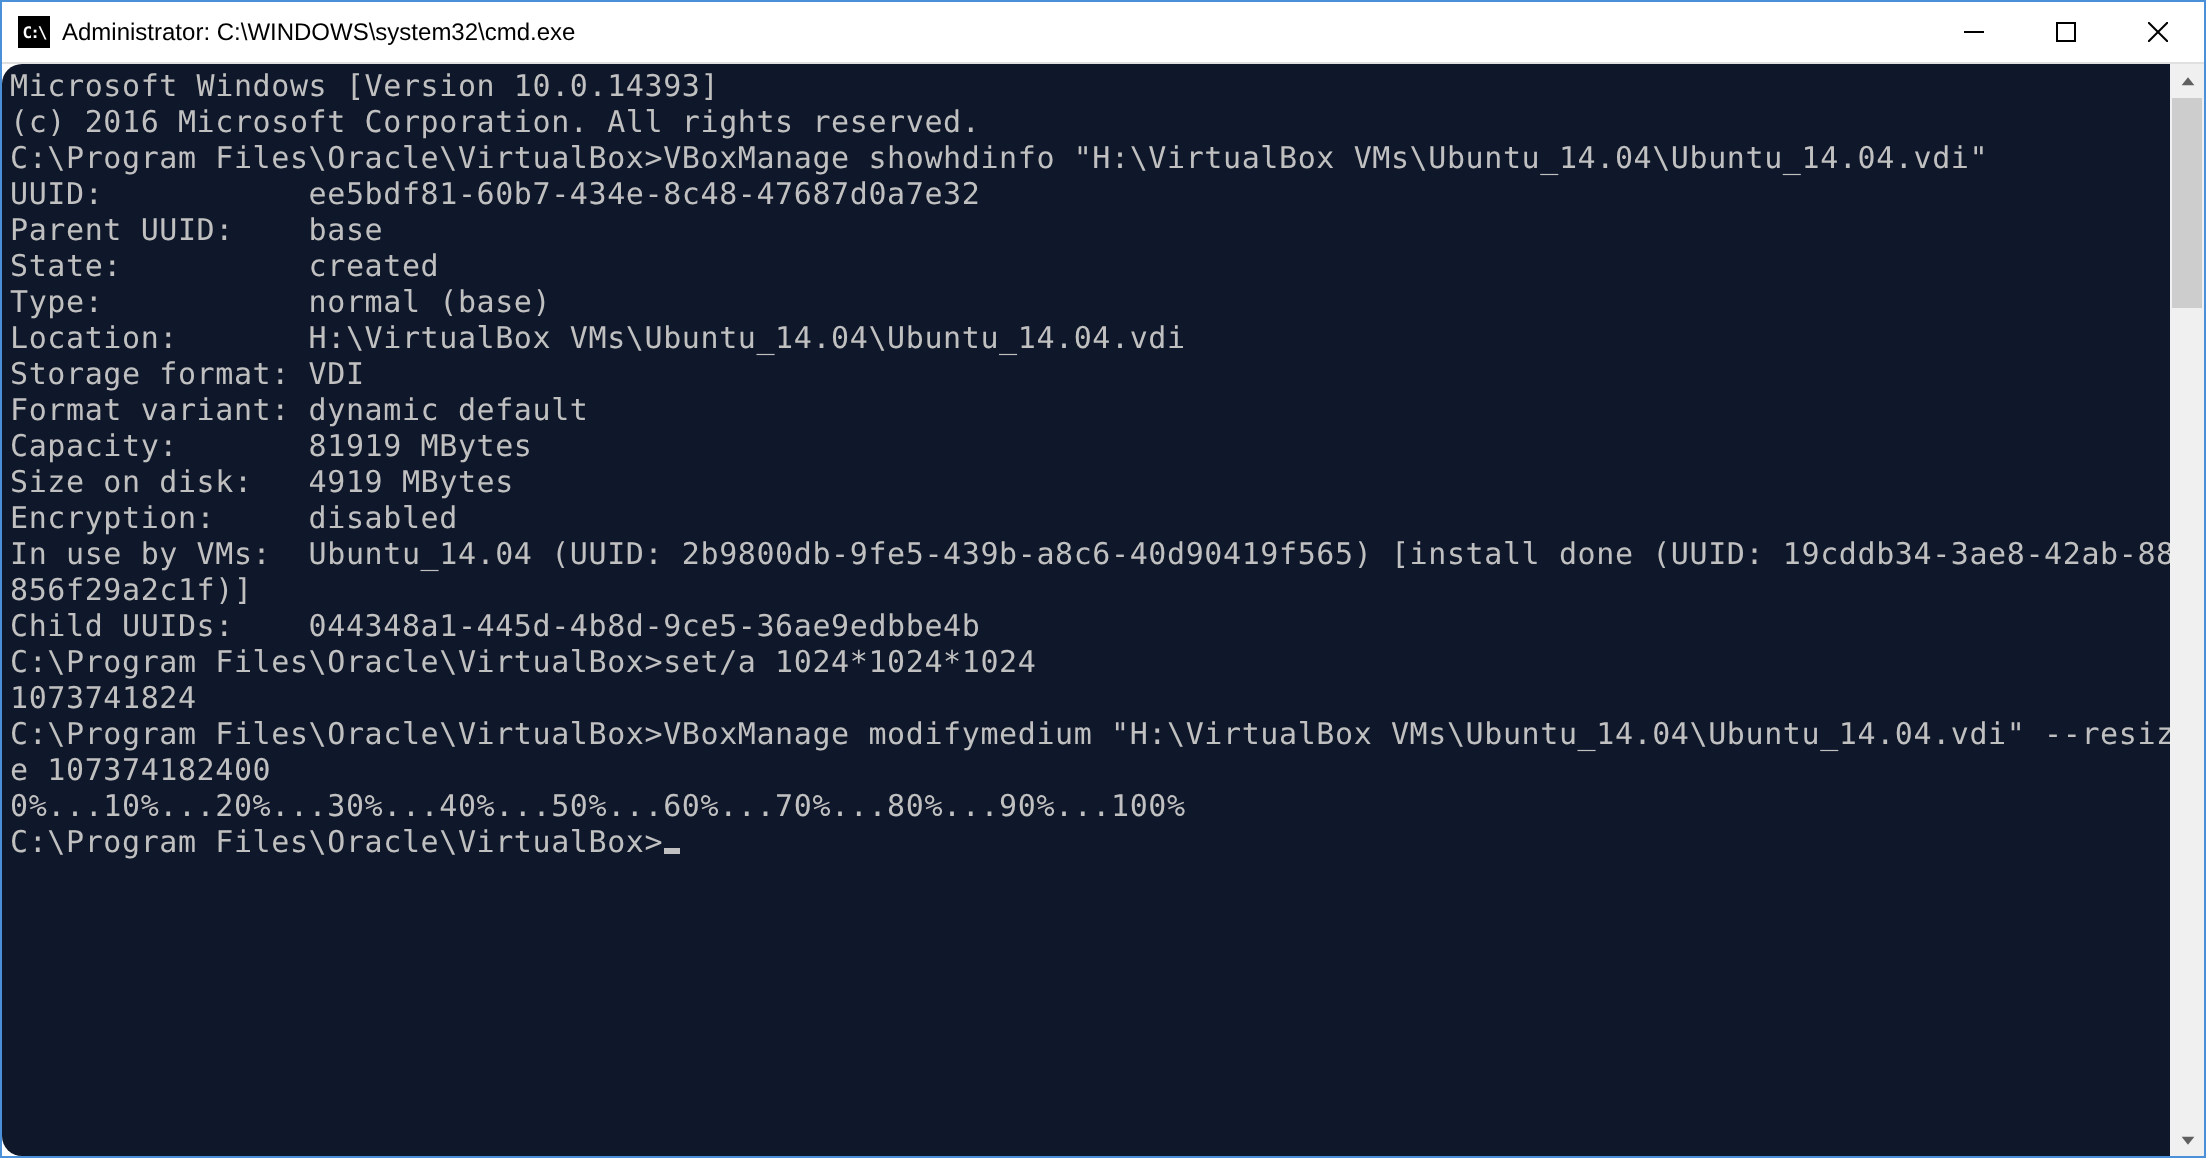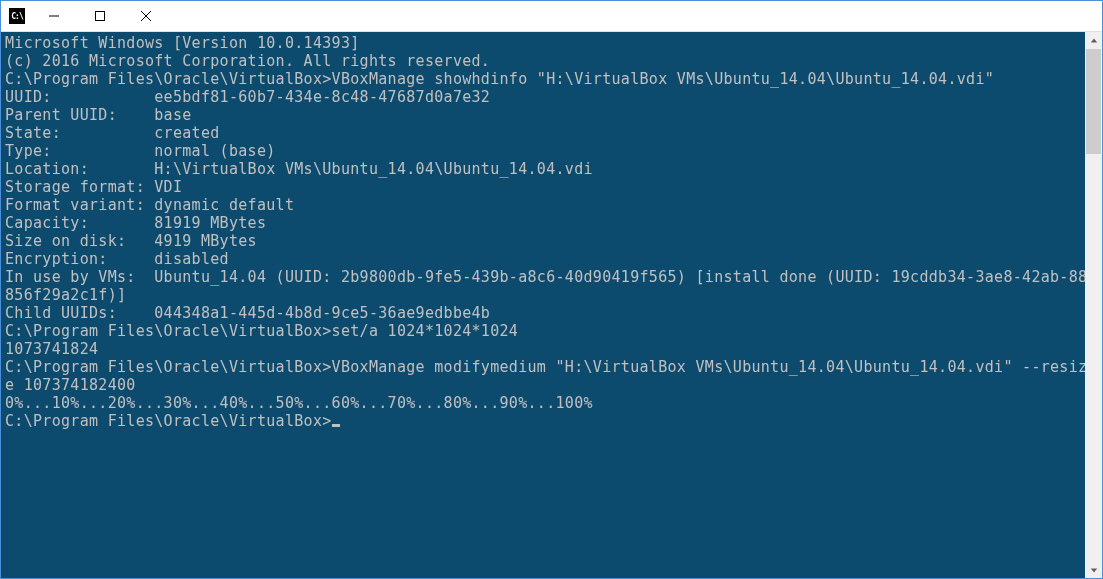--- a/index.html
+++ b/index.html
@@ -56,24 +56,25 @@
       align-items: center;
       justify-content: center;
       font-size: 10px;
       color: #000;
     }
     .window-btn svg {
       width: 10px;
       height: 10px;
     }
     .terminal {
-      background: #0c4a6e;
+      background: #0f172a;
       height: calc(100% - 31px);
       position: relative;
       display: flex;
+      border-radius: 10px;
     }
     .terminal-content {
       flex: 1;
       padding: 2px 4px;
       font-family: "NSimSun", "SimSun", "Consolas", monospace;
       font-size: 15px;
       line-height: 18px;
       color: #c0c0c0;
       white-space: pre;
       overflow: hidden;
@@ -125,20 +126,21 @@
       top: 1px;
     }
   </style>
 </head>
 <body>
 
 <div class="titlebar">
   <div class="titlebar-icon">
     <span class="titlebar-icon-inner">C:\</span>
   </div>
+  <div class="titlebar-title">Administrator: C:\WINDOWS\system32\cmd.exe</div>
   <div class="window-controls">
     <div class="window-btn">
       <svg viewBox="0 0 10 10">
           <line x1="0" y1="5" x2="10" y2="5" stroke="#000" stroke-width="1"></line>
         </svg>
     </div>
     <div class="window-btn">
       <svg viewBox="0 0 10 10">
           <rect x="0.5" y="0.5" width="9" height="9" fill="none" stroke="#000" stroke-width="1"></rect>
         </svg>

